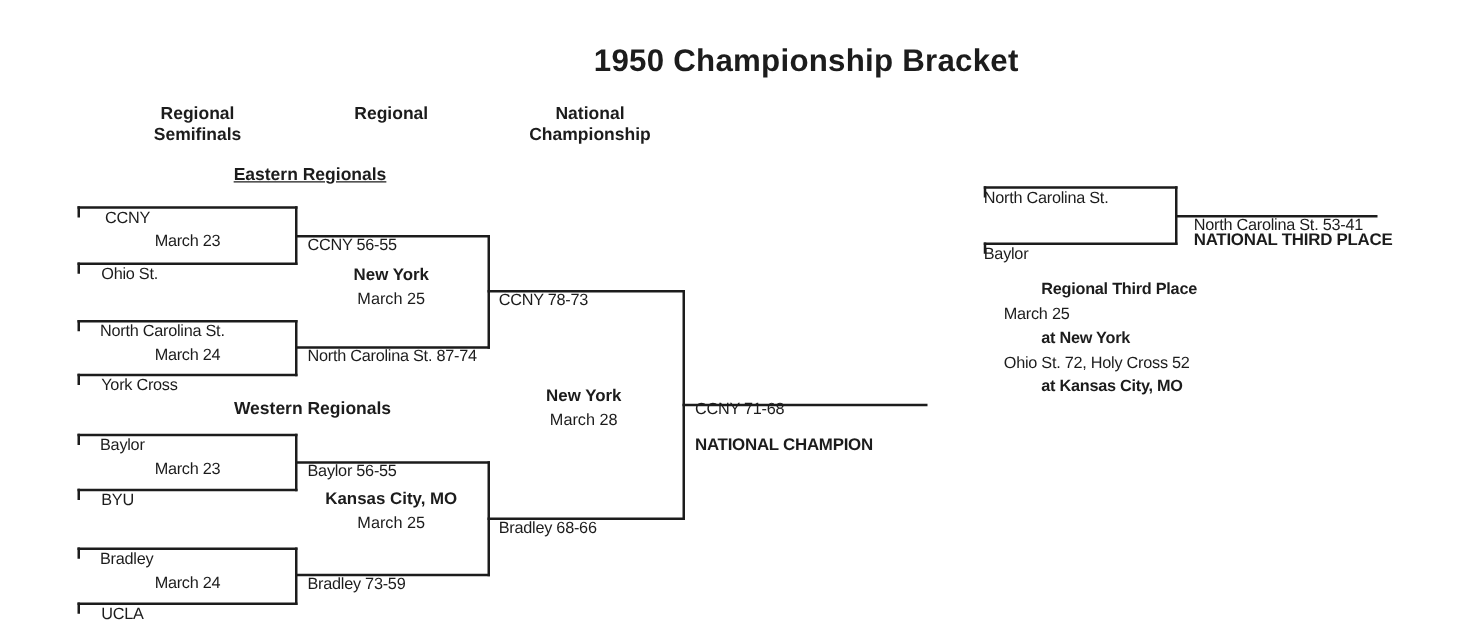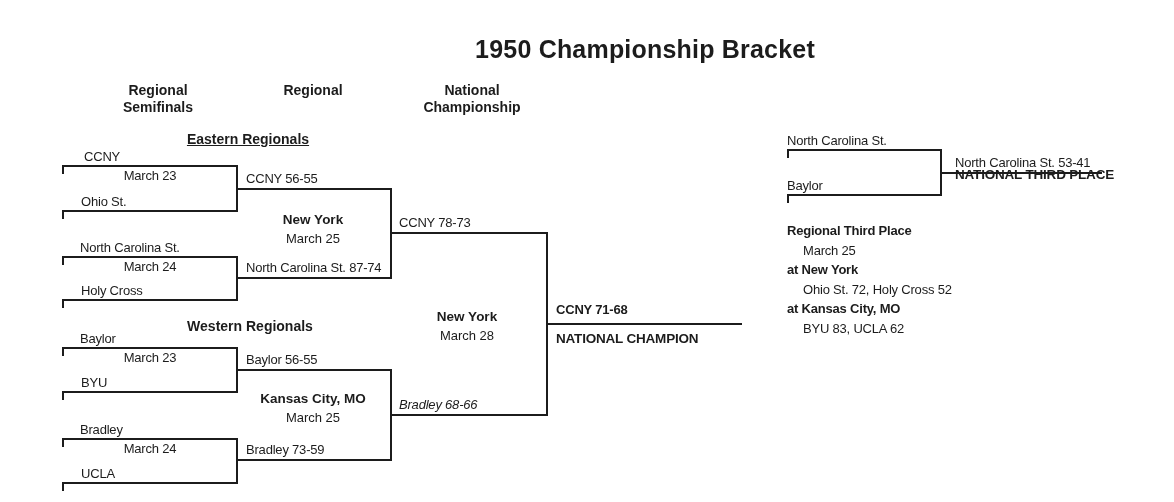--- a/index.html
+++ b/index.html
@@ -7,22 +7,22 @@
     position:relative;
     width:1174px;height:502px;
     background:#ffffff;
     font-family:"Liberation Sans","DejaVu Sans",sans-serif;
     color:#1c1c1c;
     overflow:hidden;
   }
   .hline{position:absolute;height:2px;background:#1c1c1c;}
   .vline{position:absolute;width:2px;background:#1c1c1c;}
   .tick{position:absolute;width:2px;height:9px;background:#1c1c1c;}
-  .lbl{position:absolute;font-size:13px;line-height:14px;white-space:nowrap;letter-spacing:-0.2px;}
-  .b{font-weight:bold;}
+  .lbl{position:absolute;font-size:13px;line-height:14px;white-space:nowrap;letter-spacing:-0.2px;margin-top:17px;}
+  .b{font-weight:bold;margin-left:46px;}
   .ctr{text-align:center;}
   .title{
     position:absolute;left:395px;top:35px;width:500px;
     text-align:center;font-size:25px;font-weight:bold;letter-spacing:0.2px;
   }
   .colhead{
     position:absolute;top:82px;width:200px;text-align:center;
     font-size:14px;font-weight:bold;line-height:17px;
   }
   .seclabel{
@@ -102,21 +102,21 @@
   <div class="vline" style="left:940px;top:149px;height:47px;"></div>
   <div class="hline" style="left:940px;top:172px;width:162px;"></div>
 
   <div class="lbl" style="left:84px;top:150px;text-align:center;">CCNY</div>
   <div class="lbl ctr" style="left:62px;top:169px;width:176px;">March 23</div>
   <div class="lbl" style="left:81px;top:195px;">Ohio St.</div>
   <div class="lbl" style="left:246px;top:172px;">CCNY 56-55</div>
 
   <div class="lbl" style="left:80px;top:241px;">North Carolina St.</div>
   <div class="lbl ctr" style="left:62px;top:260px;width:176px;">March 24</div>
-  <div class="lbl" style="left:81px;top:284px;">Holy Cross</div>
+  <div class="lbl" style="left:81px;top:284px;">York Cross</div>
   <div class="lbl" style="left:246px;top:261px;">North Carolina St. 87-74</div>
 
   <div class="sitebox" style="left:213px;top:210px;">
     <div class="site">New York</div>
     <div class="date">March 25</div>
   </div>
   <div class="lbl" style="left:399px;top:216px;">CCNY 78-73</div>
 
   <div class="lbl" style="left:80px;top:332px;">Baylor</div>
   <div class="lbl ctr" style="left:62px;top:351px;width:176px;">March 23</div>
@@ -125,36 +125,35 @@
 
   <div class="lbl" style="left:80px;top:423px;">Bradley</div>
   <div class="lbl ctr" style="left:62px;top:442px;width:176px;">March 24</div>
   <div class="lbl" style="left:81px;top:467px;">UCLA</div>
   <div class="lbl" style="left:246px;top:443px;">Bradley 73-59</div>
 
   <div class="sitebox" style="left:213px;top:389px;">
     <div class="site">Kansas City, MO</div>
     <div class="date">March 25</div>
   </div>
-  <div class="lbl" style="left:399px;top:398px;font-style:italic;">Bradley 68-66</div>
+  <div class="lbl" style="left:399px;top:398px;">Bradley 68-66</div>
 
   <div class="sitebox" style="left:367px;top:307px;">
     <div class="site">New York</div>
     <div class="date">March 28</div>
   </div>
-  <div class="lbl" style="left:556px;top:303px;font-weight:bold;">CCNY 71-68</div>
+  <div class="lbl" style="left:556px;top:303px;">CCNY 71-68</div>
   <div class="lbl caps" style="left:556px;top:332px;">NATIONAL CHAMPION</div>
 
   <div class="lbl" style="left:787px;top:134px;">North Carolina St.</div>
   <div class="lbl" style="left:787px;top:179px;">Baylor</div>
   <div class="lbl" style="left:955px;top:156px;">North Carolina St. 53-41</div>
   <div class="lbl caps" style="left:955px;top:168px;">NATIONAL THIRD PLACE</div>
 
   <div class="rtp">
     <div class="b">Regional Third Place</div>
     <div class="ind">March 25</div>
     <div class="b">at New York</div>
     <div class="ind">Ohio St. 72, Holy Cross 52</div>
     <div class="b">at Kansas City, MO</div>
-    <div class="ind">BYU 83, UCLA 62</div>
   </div>
 
 </div>
 
 </body></html>

